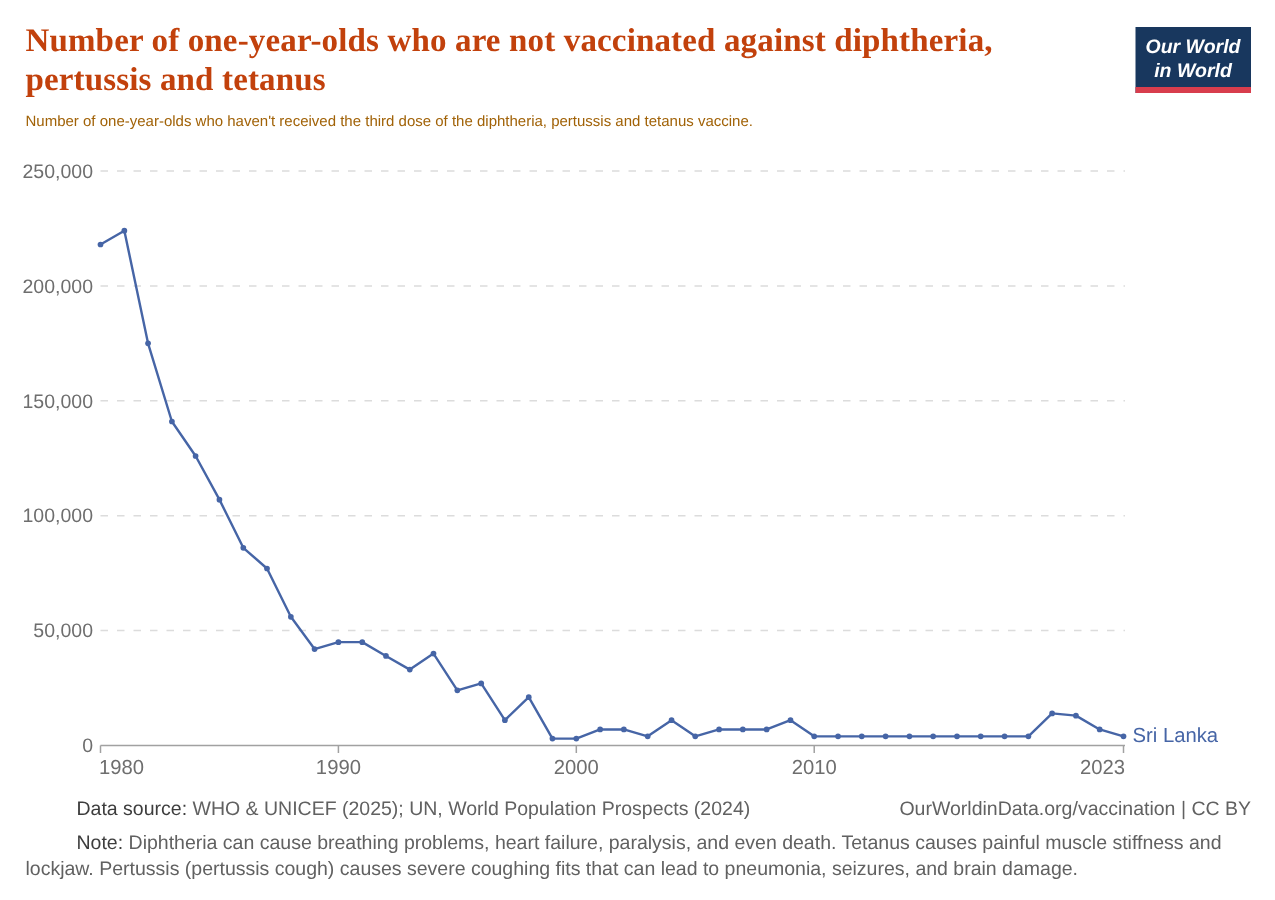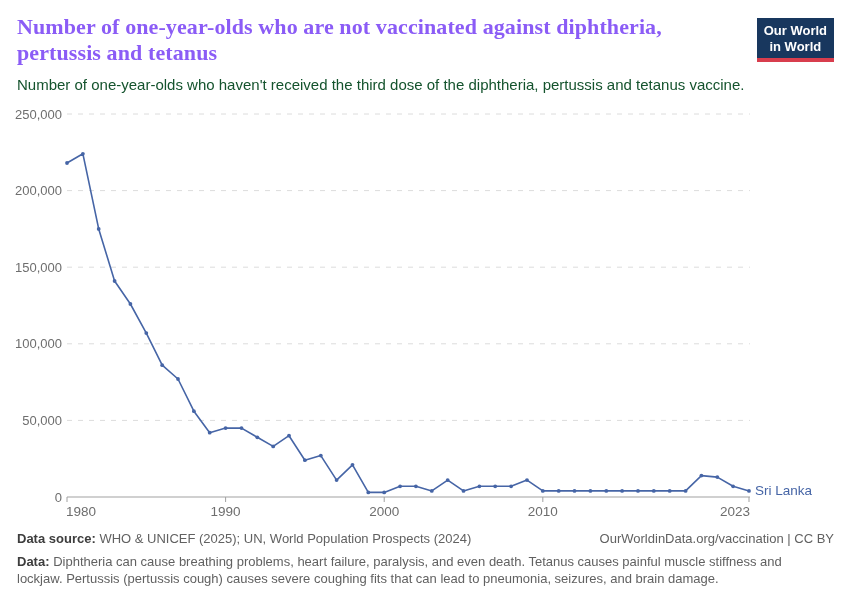--- a/index.html
+++ b/index.html
@@ -4,39 +4,39 @@
 <style>
   html,body{margin:0;padding:0;background:#f2f2f2;}
   .page{
     position:relative; width:850px; height:600px; background:#ffffff;
     font-family:"Liberation Sans", sans-serif; overflow:hidden; margin:0 auto;
   }
   
   .hdr{position:absolute; top:14px; left:17px; right:16px;}
   .chart-title{
     margin:0; font-family:"Liberation Serif", serif; font-weight:700;
-    font-size:22px; line-height:1.18; color:#8b5cf6; max-width:730px;
+    font-size:22px; line-height:1.18; color:#c2410c; max-width:730px;
     letter-spacing:0.1px;
   }
   .chart-subtitle{
-    margin:9px 0 0 0; font-size:15px; color:#14532d; line-height:1.3;
+    margin:9px 0 0 0; font-size:10px; color:#a16207; line-height:1.3;
   }
   .logo{
     position:absolute; top:4px; right:0; background:#18375e; color:#ffffff;
     font-size:13px; font-weight:700; text-align:center; line-height:1.22;
-    padding:5px 7px 3px 7px; border-bottom:4px solid #d83d4d; cursor:pointer;
+    padding:5px 7px 3px 7px; border-bottom:4px solid #d83d4d; cursor:pointer;font-style:italic;
   }
   .logo span{display:block;}
   
   .chart-wrap{position:absolute; top:100px; left:0; width:850px; height:430px;}
   svg text{font-family:"Liberation Sans", sans-serif;}
   
   .ftr{position:absolute; top:531px; left:17px; right:16px; font-size:13px; color:#616161;}
   .src-row{display:flex; justify-content:space-between; align-items:baseline;}
-  .ftr b{color:#3d3d3d; font-weight:700;}
+  .ftr b{color:#3d3d3d; font-weight:400;margin-left:34px;}
   .ftr .lnk{cursor:pointer;}
   .note{margin-top:7px; line-height:1.34; max-width:810px;}
 </style>
 </head>
 <body>
 
 <div class="page">
 
   <div class="hdr">
     <h1 class="chart-title">Number of one-year-olds who are not vaccinated against diphtheria, pertussis and tetanus</h1>
@@ -130,18 +130,18 @@
         <b>Data source:</b>
         <span>WHO &amp; UNICEF (2025); UN, World Population Prospects (2024)</span>
       </div>
       <div>
         <span class="lnk">OurWorldinData.org/vaccination</span>
         <span>|</span>
         <span class="lnk">CC BY</span>
       </div>
     </div>
     <div class="note">
-      <b>Data:</b>
+      <b>Note:</b>
       <span>Diphtheria can cause breathing problems, heart failure, paralysis, and even death. Tetanus causes painful muscle stiffness and lockjaw. Pertussis (pertussis cough) causes severe coughing fits that can lead to pneumonia, seizures, and brain damage.</span>
     </div>
   </div>
 
 </div>
 
 </body></html>

